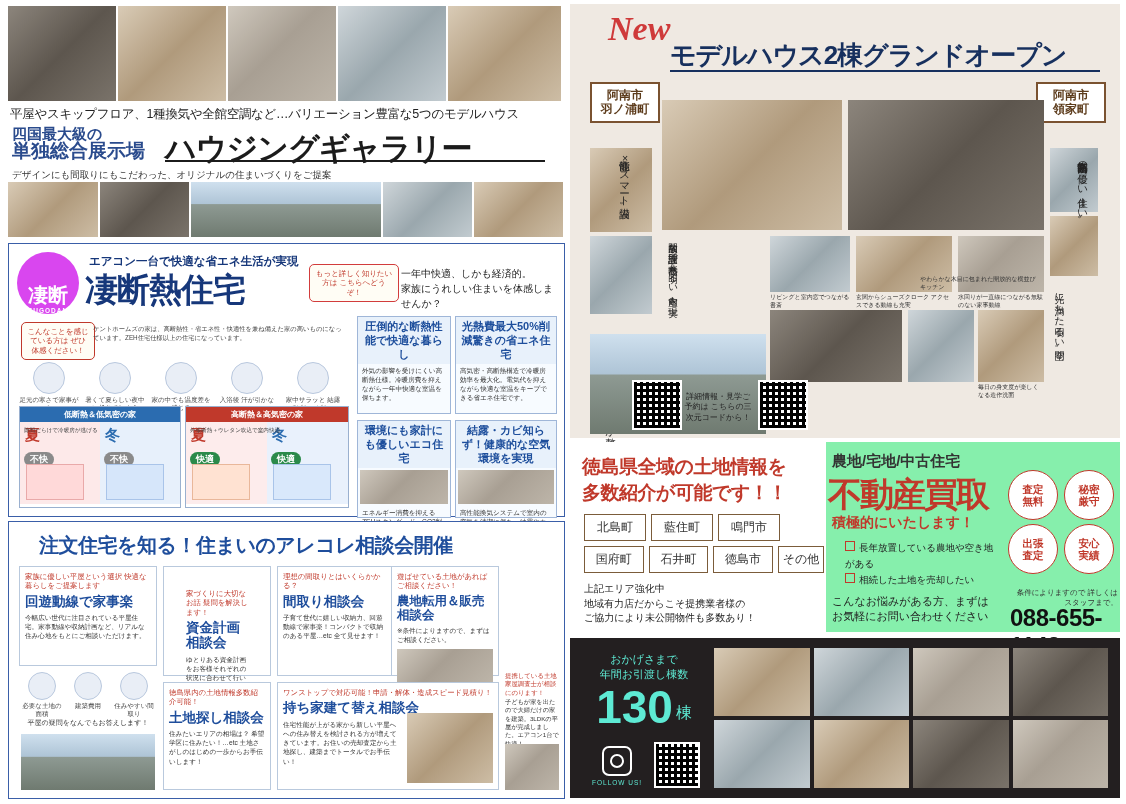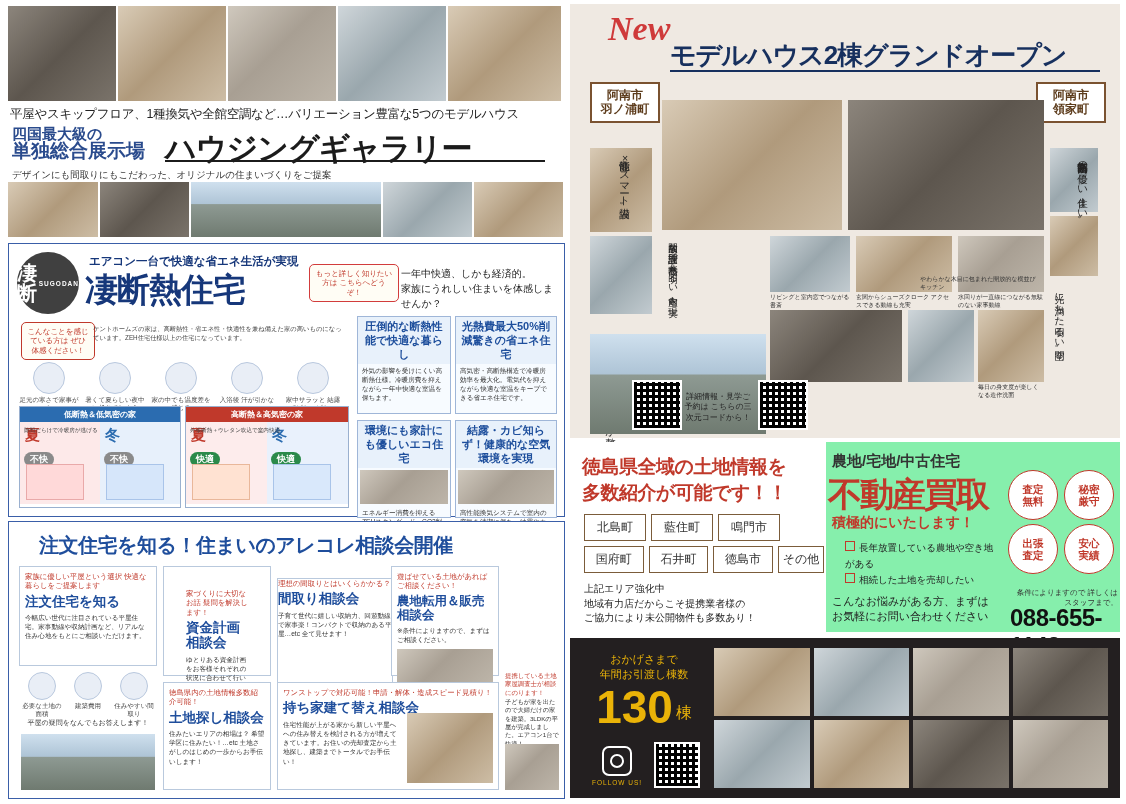--- a/index.html
+++ b/index.html
@@ -30,21 +30,21 @@
   .headline1{font-size:12.5px;color:#222;letter-spacing:-0.3px;}
   .big-left{font-size:19px;font-weight:bold;color:#2a4b8d;line-height:1.05;}
   .big-left .sm{font-size:15px;}
   .housing{font-size:31px;font-weight:bold;color:#1b1b1b;letter-spacing:-1px;}
   .subline{font-size:9.5px;color:#333;}
 
   
   .box{border:1px solid #3a5ea8;background:#fff;}
   .sugodan-title{font-size:33px;font-weight:bold;color:#16377a;letter-spacing:-1px;}
   .sugodan-sub{font-size:11.5px;color:#16377a;font-weight:bold;text-align:center;}
-  .seal{width:62px;height:62px;border-radius:50%;background:#404040;color:#fff;display:flex;align-items:center;justify-content:flex-start;font-weight:bold;line-height:1;}
+  .seal{width:62px;height:62px;border-radius:50%;background:#d946ef;color:#fff;display:flex;flex-direction:column;align-items:center;justify-content:flex-end;font-weight:bold;line-height:1;}
   .seal .k{font-size:20px;}
   .seal .r{font-size:6.5px;letter-spacing:1px;margin-top:3px;}
   .bubble{border:1px solid #d23c3c;color:#c0392b;font-size:7.5px;line-height:1.25;padding:4px 5px;border-radius:5px;background:#fffdf5;text-align:center;}
   .tile{border:1px solid #9fb6d8;background:#f7fbff;}
   .tile .th{background:#e8f1fb;color:#1d4e9c;font-size:11px;font-weight:bold;text-align:center;padding:3px 2px;line-height:1.25;}
   .tile .tb{font-size:6.6px;color:#333;line-height:1.35;padding:3px 4px;}
   .tile .ph{height:34px;margin:2px;}
   .icon-cell{text-align:center;font-size:6.5px;color:#444;line-height:1.2;}
   .icon-circ{width:30px;height:30px;border-radius:50%;background:#e9eef6;border:1px solid #b9c8de;margin:0 auto 2px;}
   .cmp{border:1px solid #9ab0cf;}
@@ -76,21 +76,21 @@
   .chip{border:1px solid #7b5c3a;font-size:12px;color:#333;text-align:center;padding:4px 0;background:#fff;}
   .buy-title{font-size:15px;font-weight:bold;color:#333;}
   .buy-big{font-size:34px;font-weight:bold;color:#c0392b;letter-spacing:-2px;}
   .buy-sub{font-size:14px;font-weight:bold;color:#c0392b;}
   .ocircle{width:48px;height:48px;border-radius:50%;border:1.5px solid #c0392b;color:#c0392b;font-size:10.5px;font-weight:bold;display:flex;align-items:center;justify-content:center;text-align:center;line-height:1.15;background:#fff;}
   .chk{font-size:9.5px;color:#222;margin-left:13px;}
   .chk .bx{display:inline-block;width:8px;height:8px;border:1px solid #c0392b;margin-right:4px;}
   .tel{font-size:24px;font-weight:bold;color:#111;letter-spacing:-0.5px;}
 
   
-  .blk{background:#231f20;color:#eab308;}
+  .blk{background:#231f20;color:#5eead4;}
   .cnt-num{font-size:46px;font-weight:bold;line-height:0.95;}
   .cnt-lbl{font-size:11px;}
   .ig{width:26px;height:26px;border:2px solid #fff;border-radius:7px;position:relative;margin:0 auto;}
   .ig:after{content:"";position:absolute;left:6px;top:6px;width:10px;height:10px;border:2px solid #fff;border-radius:50%;}
   .follow{font-size:6.5px;letter-spacing:1px;text-align:center;margin-top:3px;}
 </style>
 </head>
 <body>
 
 <div class="page">
@@ -201,37 +201,37 @@
       </div>
       <div class="abs" style="left:4px;top:20px;font-size:5.6px;color:#444;width:152px;">外張断熱＋ウレタン吹込で室内快適</div>
     </div>
   </div>
 
   <div class="abs box" style="left:8px;top:521px;width:555px;height:276px;">
     <div class="abs consult-title" style="left:30px;top:10px;">注文住宅を知る！住まいのアレコレ相談会開催</div>
 
     <div class="abs ccard" style="left:10px;top:44px;width:138px;height:100px;padding:5px;box-sizing:border-box;">
       <div class="cap">家族に優しい平屋という選択 快適な暮らしをご提案します</div>
-      <div class="nm" style="margin-top:3px;">注文住宅を知る</div>
+      <div class="nm" style="margin-top:3px;">回遊動線で家事楽</div>
       <div class="bd" style="margin-top:4px;">今幅広い世代に注目されている平屋住宅。家事動線や収納計画など、リアルな住み心地をもとにご相談いただけます。</div>
     </div>
     <div class="abs" style="left:12px;top:150px;width:134px;display:flex;gap:4px;">
       <div class="icon-cell" style="width:42px;"><div class="icon-circ" style="width:26px;height:26px;"></div><span>必要な土地の面積</span></div>
       <div class="icon-cell" style="width:42px;"><div class="icon-circ" style="width:26px;height:26px;"></div><span>建築費用</span></div>
       <div class="icon-cell" style="width:42px;"><div class="icon-circ" style="width:26px;height:26px;"></div><span>住みやすい間取り</span></div>
     </div>
     <div class="abs" style="left:12px;top:196px;width:134px;font-size:7px;color:#333;text-align:center;">平屋の疑問をなんでもお答えします！</div>
     <div class="abs photo ext" style="left:12px;top:212px;width:134px;height:56px;"></div>
 
     <div class="abs ccard" style="left:154px;top:44px;width:108px;height:110px;padding:22px;box-sizing:border-box;">
       <div class="cap">家づくりに大切なお話 疑問を解決します！</div>
       <div class="nm" style="margin-top:3px;">資金計画相談会</div>
       <div class="bd" style="margin-top:4px;">ゆとりある資金計画をお客様それぞれの状況に合わせて行います。オトクな制度や、金利についても勉強できます！</div>
     </div>
-    <div class="abs ccard" style="left:268px;top:56px;width:116px;height:110px;box-sizing:border-box;">
+    <div class="abs ccard" style="left:268px;top:44px;width:116px;height:110px;padding:5px;box-sizing:border-box;">
       <div class="cap">理想の間取りとはいくらかかる？</div>
       <div class="nm" style="margin-top:3px;">間取り相談会</div>
       <div class="bd" style="margin-top:4px;">子育て世代に嬉しい収納力、回遊動線で家事楽！コンパクトで収納のある平屋…etc 全て見せます！</div>
     </div>
     <div class="abs ccard" style="left:382px;top:44px;width:108px;height:110px;padding:5px;box-sizing:border-box;">
       <div class="cap">遊ばせている土地があればご相談ください！</div>
       <div class="nm" style="margin-top:3px;font-size:12.5px;">農地転用＆販売相談会</div>
       <div class="bd" style="margin-top:4px;">※条件によりますので、まずはご相談ください。</div>
       <div class="photo" style="height:34px;margin-top:4px;"></div>
     </div>

